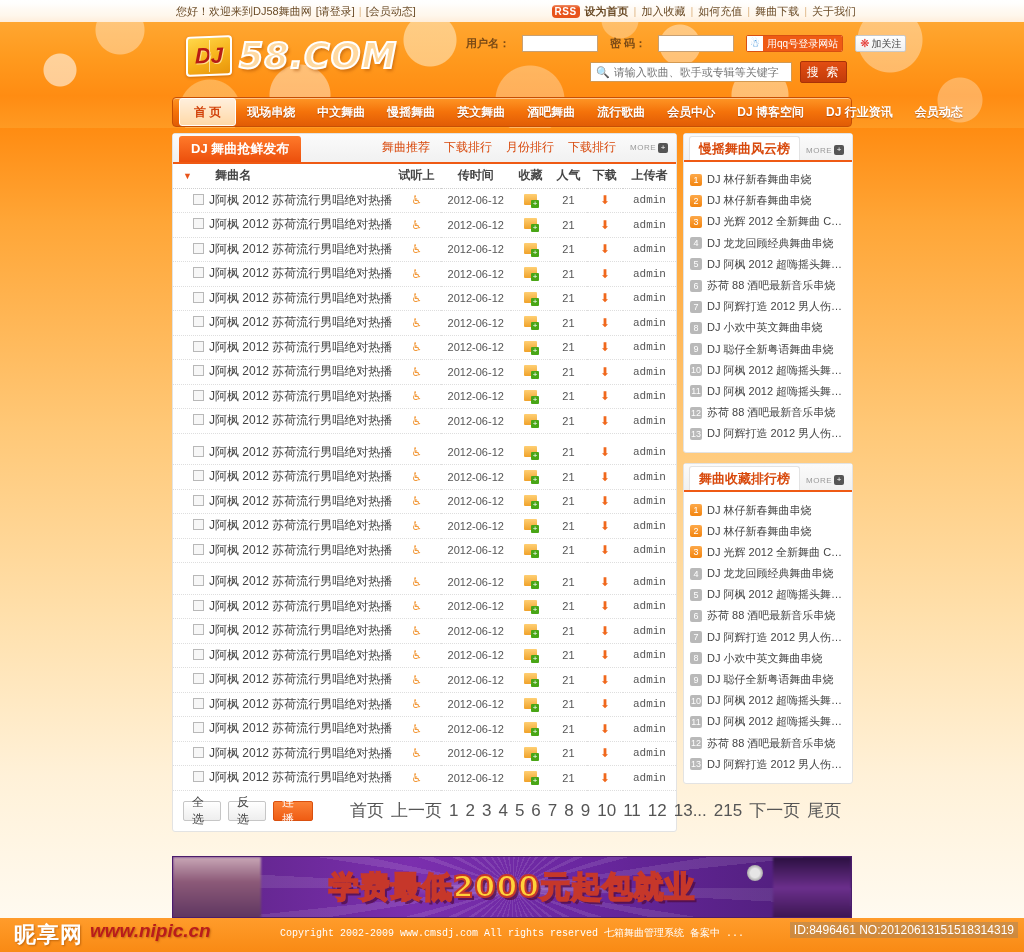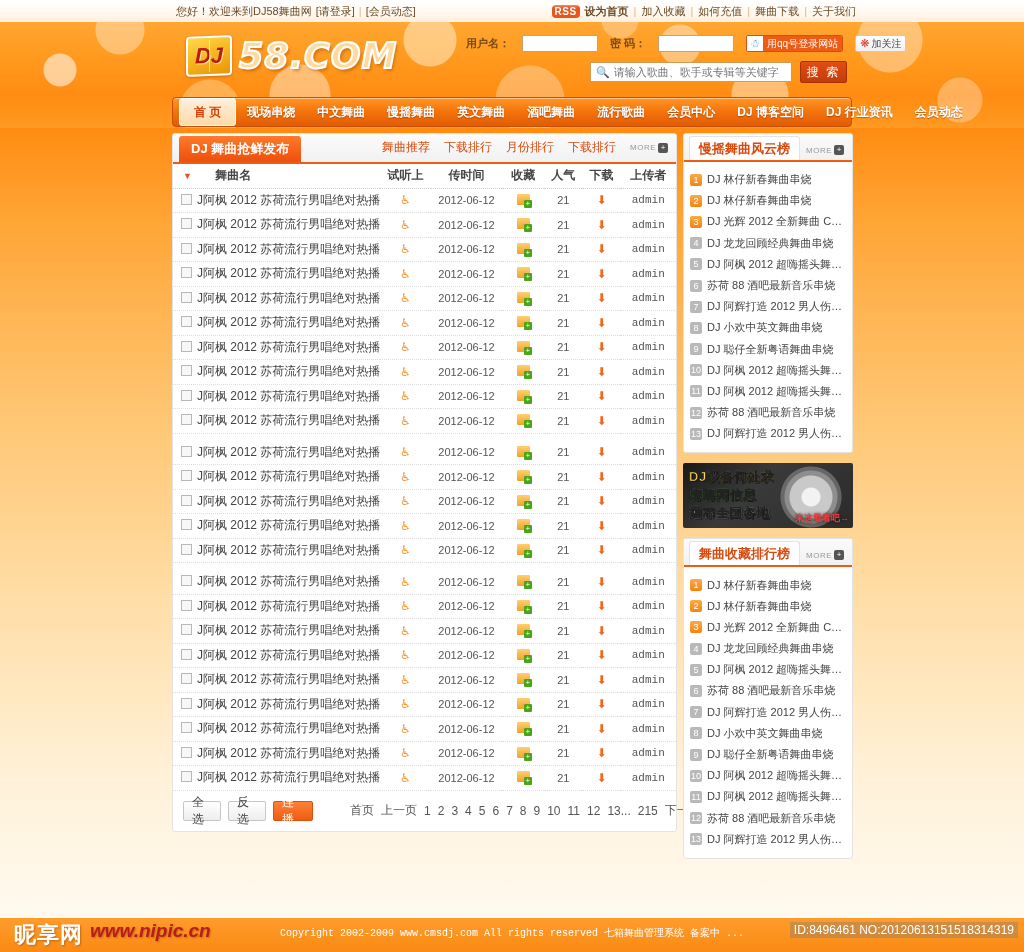--- a/index.html
+++ b/index.html
@@ -168,21 +168,21 @@
   table.songs { width: 100%; border-collapse: collapse; }
   table.songs th {
     font-size: 12px; font-weight: bold; color: #444; height: 24px; text-align: center;
     border-bottom: 1px dotted #cfcfcf; white-space: nowrap;
   }
   table.songs th.name { text-align: left; padding-left: 10px; }
   table.songs td {
     font-size: 11px; height: 24.5px; text-align: center; border-bottom: 1px dotted #dedede;
     color: #555; white-space: nowrap;
   }
-  table.songs td.name { text-align: left; padding-left: 8px; font-size: 12px; color: #444; }
+  table.songs td.name { text-align: left; padding-left: 20px; font-size: 12px; color: #444; }
   .sortcaret { color: #e8541b; font-size: 9px; }
   .cb {
     width: 11px; height: 11px; border: 1px solid #b8b8b8; background: #f7f7f7;
     display: inline-block; vertical-align: -1px; margin-right: 5px;
   }
   .ico-head { color: #f29a3c; font-size: 12px; }
   .ico-fav {
     display: inline-block; width: 13px; height: 11px; position: relative;
     background: linear-gradient(180deg,#ffcf73,#f0a22a); border-radius: 1px;
   }
@@ -200,21 +200,21 @@
     min-width: 38px; height: 20px; border: 1px solid #c6c6c6; border-radius: 2px;
     background: linear-gradient(180deg,#ffffff,#eeeeee); font-size: 12px; color: #444;
     display: flex; align-items: center; justify-content: center; cursor: pointer; padding: 0 8px;
   }
   .btn-orange {
     min-width: 40px; height: 20px; border: 1px solid #d9500f; border-radius: 2px;
     background: linear-gradient(180deg,#fb8136,#ef5c13); font-size: 12px; color: #fff;
     display: flex; align-items: center; justify-content: center; cursor: pointer; padding: 0 8px;
     letter-spacing: 2px;
   }
-  .pager { margin-left: 30px; display: flex; align-items: center; gap: 7px; font-size: 12px; color: #555; }
+  .pager { margin-left: 30px; display: flex; align-items: center; gap: 7px; font-size: 17px; color: #555; }
   .pager span { cursor: pointer; white-space: nowrap; }
 
   
   .rank-panel { background: #fff; border: 1px solid #e3e3e3; border-radius: 3px; margin-bottom: 10px; }
   .rank-head {
     height: 28px; display: flex; align-items: flex-end;
     background: linear-gradient(180deg,#fbfbfb,#f1f1f1); border-bottom: 2px solid #ef5a14;
   }
   .rank-title {
     color: #d8490c; font-size: 13px; font-weight: bold; padding: 0 9px; height: 24px;
@@ -724,26 +724,20 @@
             <span class="rank-num">12</span>
             <span class="rank-text">苏荷 88 酒吧最新音乐串烧</span>
           </div>
           <div class="rank-item">
             <span class="rank-num">13</span>
             <span class="rank-text">DJ 阿辉打造 2012 男人伤感串烧</span>
           </div>
         </div>
     </div>
 
-    <div class="side-ad">
-      <div class="ln l1">DJ设备何处求</div>
-      <div class="ln l2">嗨嗨网信息</div>
-      <div class="ln l3">遍布全国各地</div>
-      <div class="cta">来这看看吧→</div>
-    </div>
 
     <div class="rank-panel">
       <div class="rank-head">
         <div class="rank-title">舞曲收藏排行榜</div>
         <span class="more-btn" style="margin-left:auto;margin-right:8px;padding-bottom:5px">
           <span class="m">MORE</span>
           <span class="plus">+</span>
         </span>
       </div>
       <div class="rank-list" id="rank-list-1">
@@ -797,20 +791,26 @@
           </div>
           <div class="rank-item">
             <span class="rank-num">13</span>
             <span class="rank-text">DJ 阿辉打造 2012 男人伤感串烧</span>
           </div>
         </div>
     </div>
 
   </div>
 
+  <div class="bottom-banner">
+    <div class="bb-girl-l"></div>
+    <div class="bb-girl-r"></div>
+    <div class="bb-dot"></div>
+    <div class="bb-text">学费最低2000元起包就业</div>
+  </div>
 
   <div class="footer-text">Copyright 2002-2009 www.cmsdj.com All rights reserved 七箱舞曲管理系统 备案中 ...</div>
 
   <div class="watermark">
     <span class="wm-cn">昵享网</span>
     <span class="wm-en">www.nipic.cn</span>
   </div>
 
   <div class="idtag">ID:8496461 NO:20120613151518314319</div>
   <div class="top-shade"></div>

